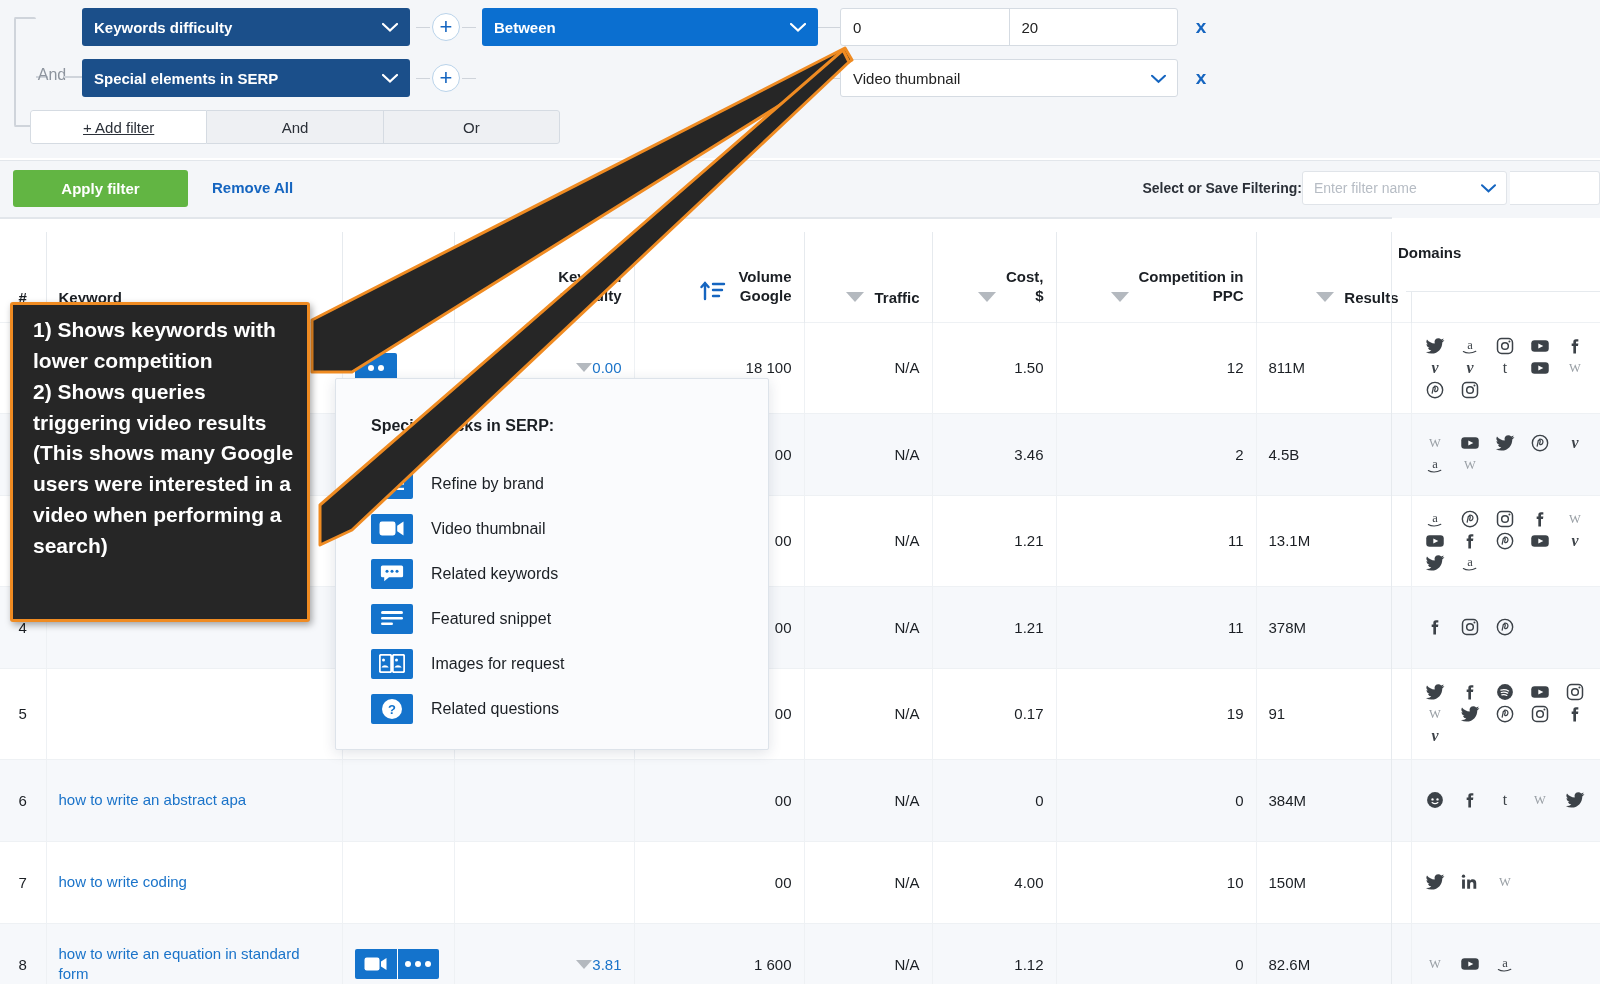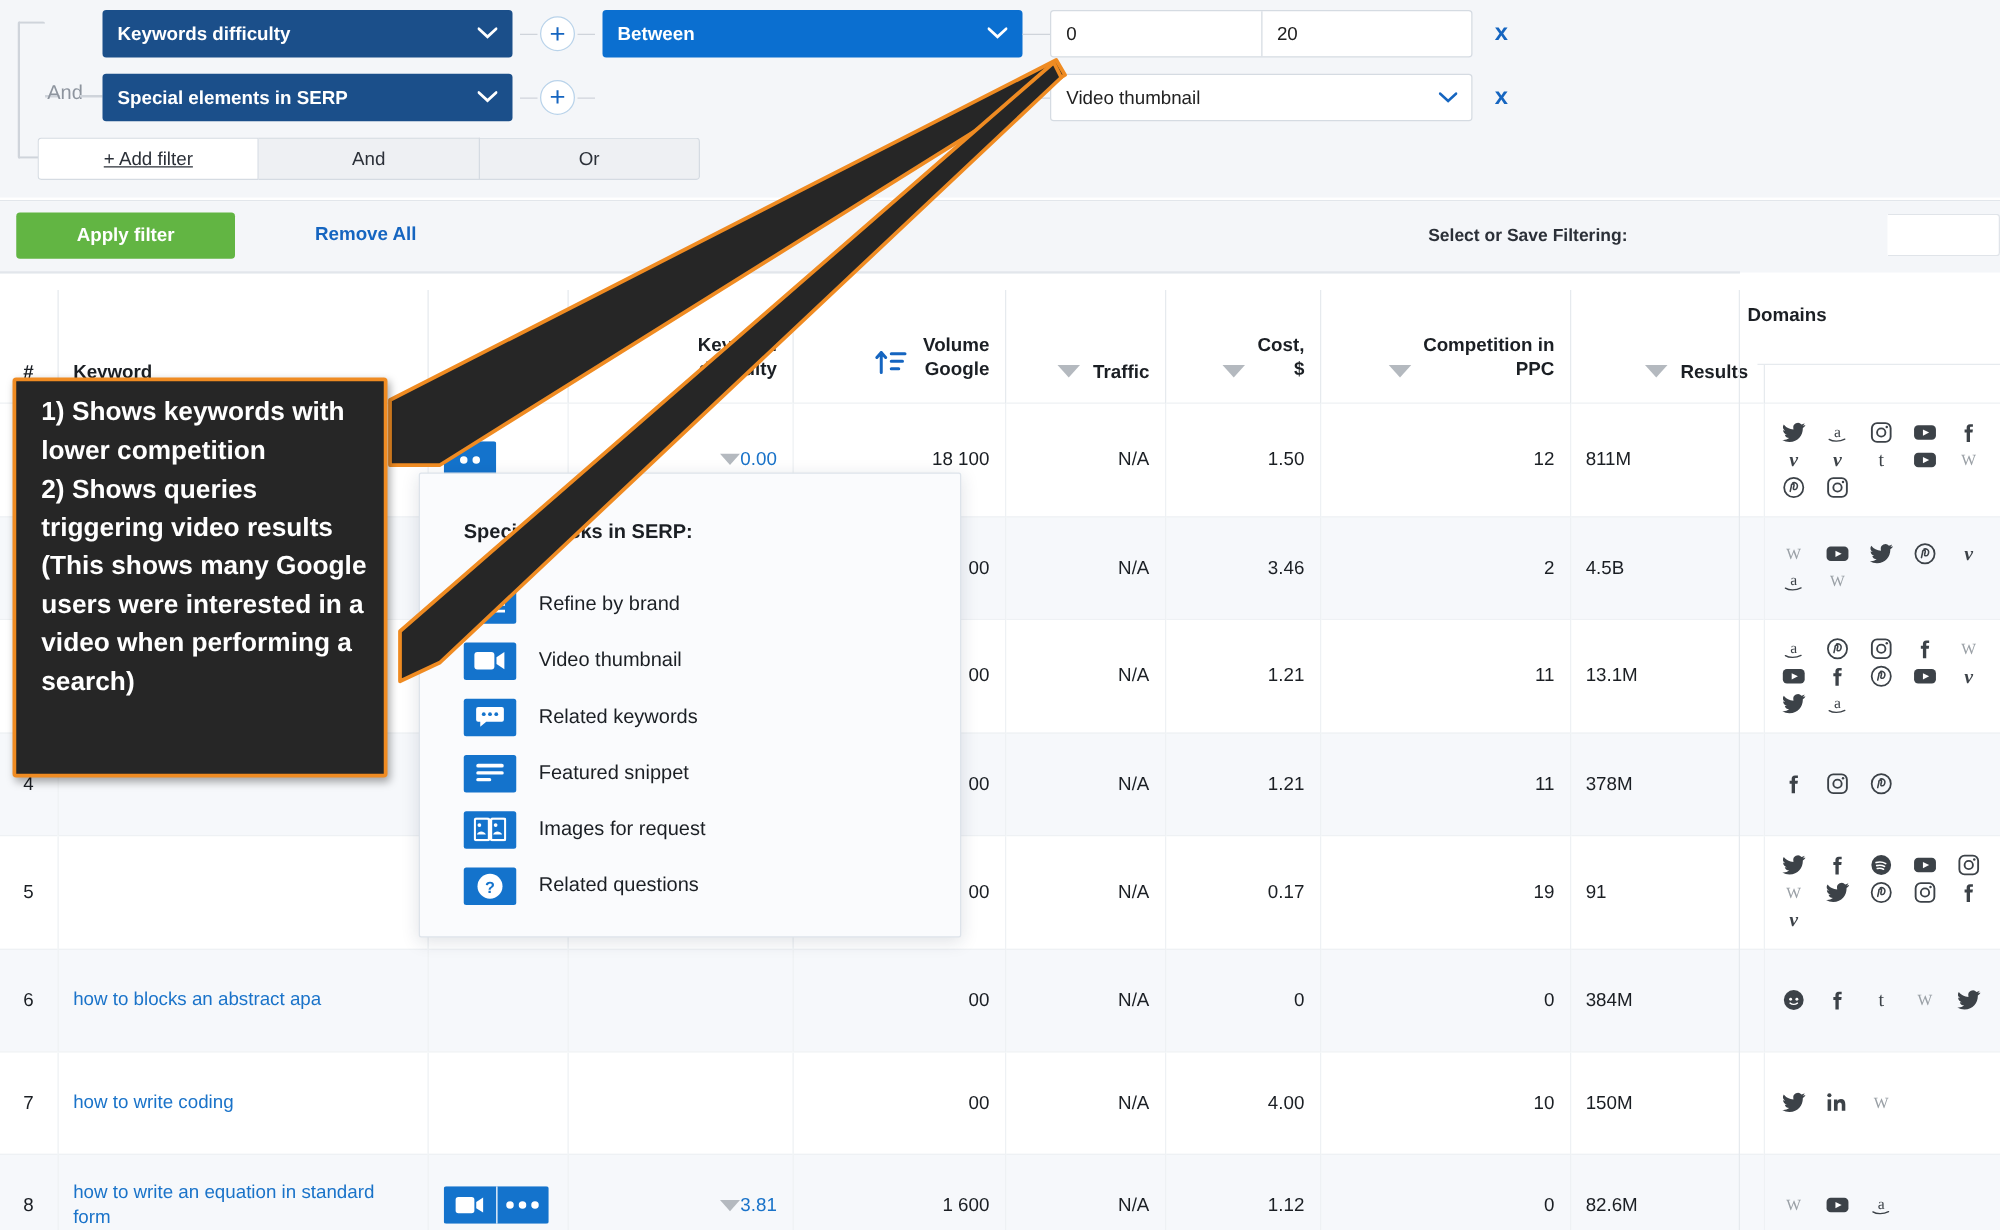--- a/index.html
+++ b/index.html
@@ -121,21 +121,21 @@
     background: #f4f6f9;
   }
   .apply-btn {
     position: absolute; left: 13px; top: 9px; width: 175px; height: 37px;
     background: #62b543; border: none; border-radius: 3px;
     color: #fff; font-size: 15px; font-weight: bold; cursor: pointer;
     font-family: "Liberation Sans", sans-serif;
   }
   .remove-all {
     position: absolute; left: 212px; top: 18px;
-    color: #1565c0; font-size: 15px; font-weight: bold; cursor: pointer; margin-left: 40px;
+    color: #1565c0; font-size: 15px; font-weight: bold; cursor: pointer;
   }
   .save-label {
     position: absolute; right: 298px; top: 19px;
     font-size: 14px; font-weight: bold; color: #2b3038;
   }
   .save-input {
     position: absolute; right: 93px; top: 10px; width: 205px; height: 34px;
     background: #fff; border: 1px solid #e0e4e9; border-radius: 3px;
     display: flex; align-items: center; padding: 0 28px 0 11px;
     font-size: 14px; color: #b6bcc4; cursor: text;
@@ -331,20 +331,28 @@
       <div class="seg">And</div>
       <div class="seg">Or</div>
     </div>
     <div class="panel-divider"></div>
   </div>
 
   <div class="action-bar">
     <button class="apply-btn">Apply filter</button>
     <div class="remove-all">Remove All</div>
     <div class="save-label">Select or Save Filtering:</div>
+    <div class="save-input">
+      <span>Enter filter name</span>
+      <span class="chev-b">
+        <svg width="15" height="9" viewBox="0 0 15 9">
+            <path d="M1 1.3L7.5 7.3 14 1.3" stroke="#1565c0" stroke-width="2" fill="none" stroke-linecap="round"></path>
+          </svg>
+      </span>
+    </div>
     <div class="save-tail"></div>
   </div>
   <div class="bar-bottom"></div>
   <div class="white-gap"></div>
 
   <div class="table-wrap">
     <table class="kw">
       <thead>
         <tr>
           <th class="c-num">#</th>
@@ -732,21 +740,21 @@
                 <span>
                   <svg width="20" height="20" viewBox="0 0 24 24" fill="currentColor">
                     <text x="12" y="18" font-size="19" font-style="italic" font-weight="bold" font-family="Liberation Serif, serif" text-anchor="middle" fill="currentColor">v</text>
                   </svg>
                 </span>
               </div>
             </td>
           </tr>
           <tr class="alt">
             <td class="c-num">6</td>
-            <td class="c-kw"><span class="kw-link">how to blocks an abstract apa</span></td>
+            <td class="c-kw"><span class="kw-link">how to write an abstract apa</span></td>
             <td class="c-badge"></td>
             <td class="c-kd"></td>
             <td class="c-vol">00</td>
             <td class="c-tr">N/A</td>
             <td class="c-cost">0</td>
             <td class="c-comp">0</td>
             <td class="c-res">384M</td>
             <td class="c-dom">
               <div class="dom-icons">
                 <span>

